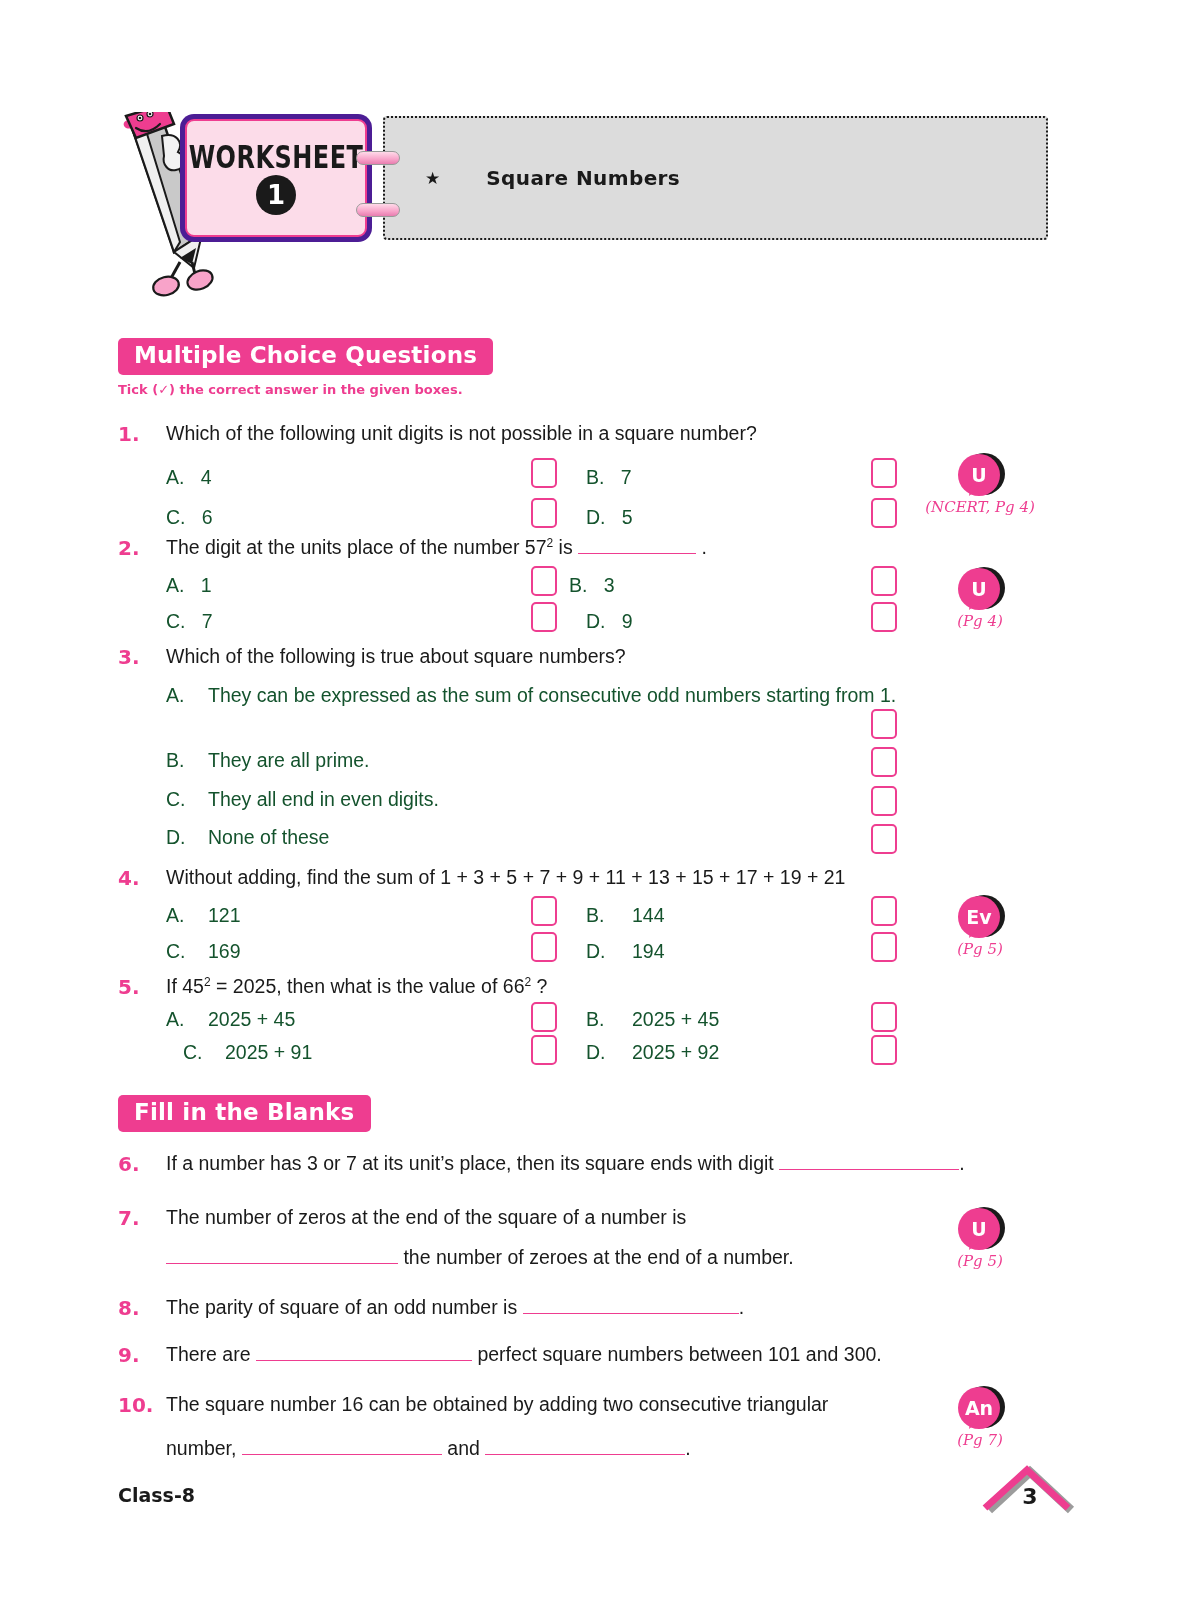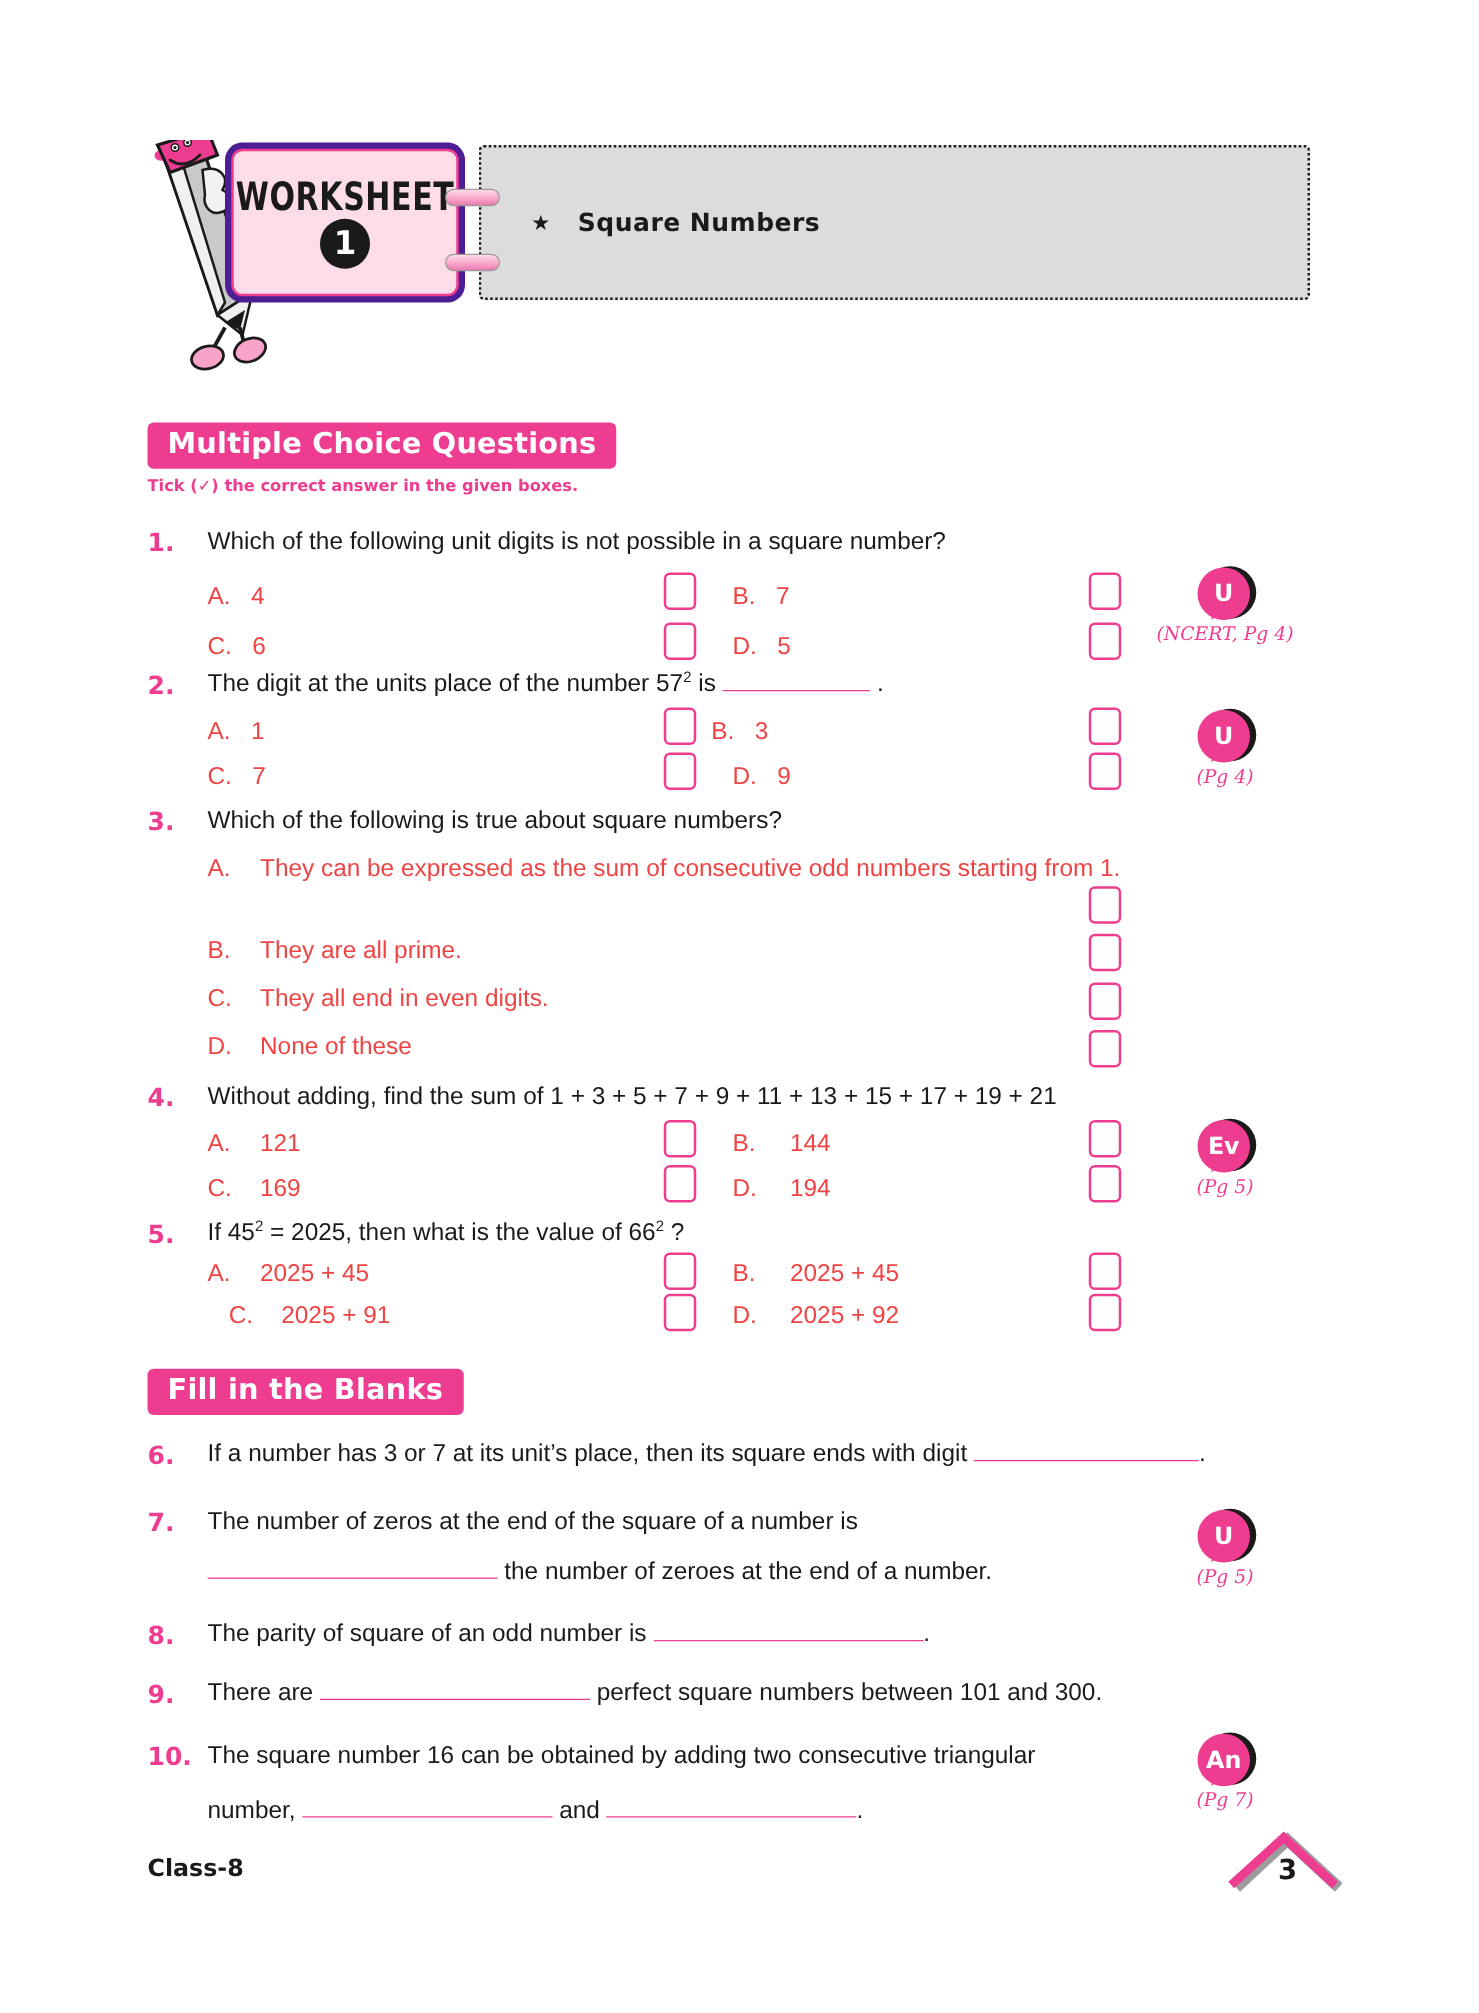--- a/index.html
+++ b/index.html
@@ -124,20 +124,21 @@
     font-size: 17px;
     color: #1a1a1a;
     line-height: 1;
   }
   .topic-text {
     font-family: "DejaVu Sans", sans-serif;
     font-weight: bold;
     font-size: 20px;
     color: #1a1a1a;
     letter-spacing: 0.4px;
+    margin-left: 24px;
   }
 
   
   .banner {
     display: inline-block;
     background: #ee3d90;
     color: #ffffff;
     font-family: "DejaVu Sans", sans-serif;
     font-weight: bold;
     font-size: 23px;
@@ -184,21 +185,21 @@
     left: 48px;
     top: 0;
     font-size: 19.5px;
     color: #1a1a1a;
     white-space: nowrap;
   }
 
   .opt-label {
     position: absolute;
     font-size: 19.5px;
-    color: #ef4444;
+    color: #14532d;
     white-space: nowrap;
   }
 
   .cbox {
     position: absolute;
     width: 26px;
     height: 30px;
     border: 2px solid #ee3d90;
     border-radius: 5px;
     box-sizing: border-box;

